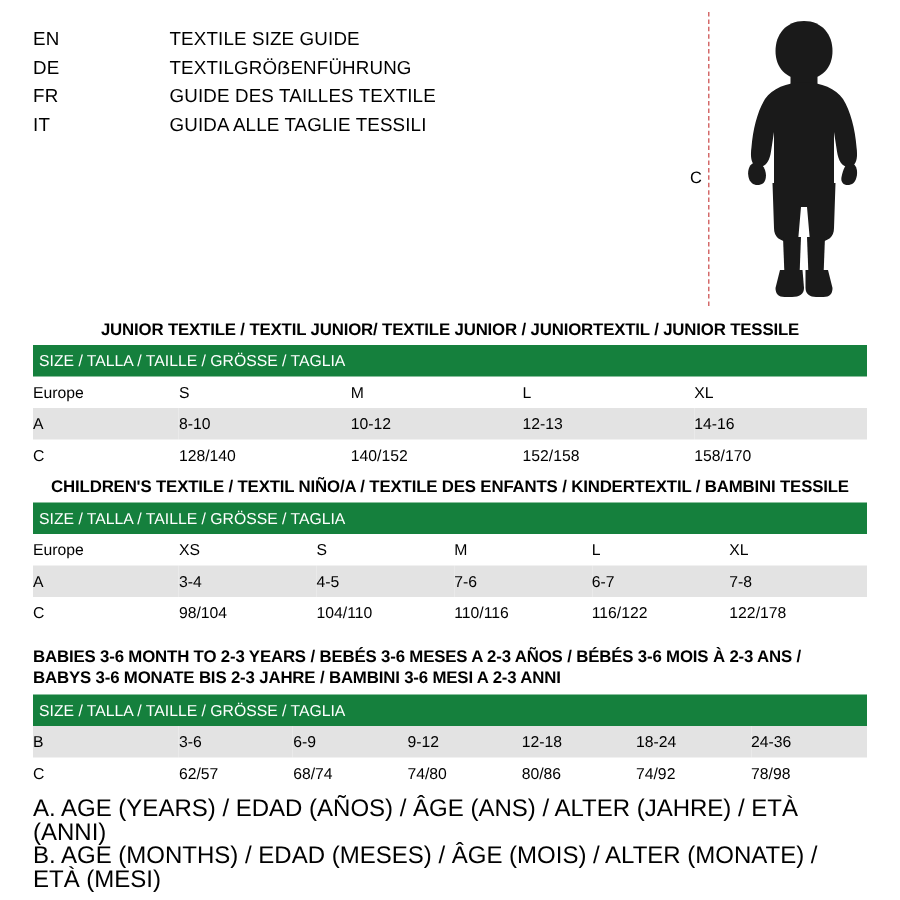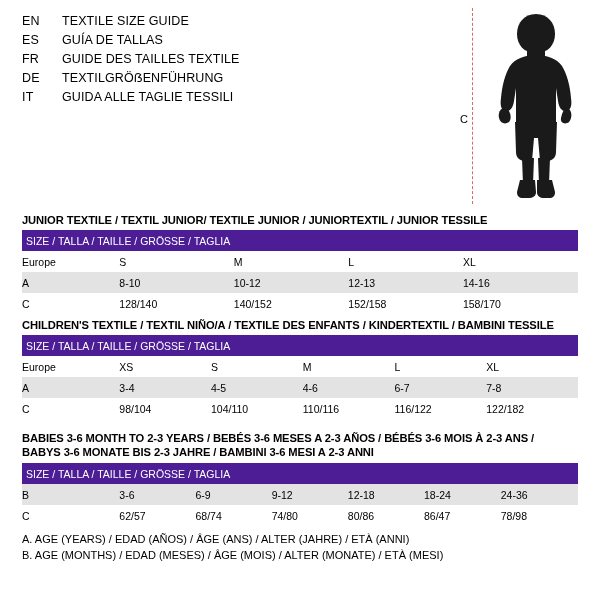--- a/index.html
+++ b/index.html
@@ -23,31 +23,33 @@
 
   
   .header {
     position: absolute;
     left: 22px;
     top: 14px;
     width: 420px;
   }
   .header-row {
     display: flex;
-    align-items: flex-start;
+    align-items: flex-end;
     height: 19px;
+    gap: 22px;
   }
   .header-lang {
     width: 40px;
     font-size: 12.5px;
     letter-spacing: 0.2px;
   }
   .header-title {
     font-size: 12.5px;
     letter-spacing: 0.1px;
+    margin-left: 29px;
   }
 
   
   .figure-area {
     position: absolute;
     left: 450px;
     top: 8px;
     width: 140px;
     height: 196px;
   }
@@ -77,83 +79,80 @@
     position: absolute;
     left: 22px;
     width: 556px;
   }
   .section-title {
     font-size: 11.2px;
     font-weight: bold;
     letter-spacing: -0.1px;
     margin-bottom: 4px;
     white-space: nowrap;
+    text-align: center;
   }
   .section-title-2 {
     font-size: 11.2px;
     font-weight: bold;
     letter-spacing: -0.1px;
     white-space: nowrap;
     line-height: 14px;
   }
   table.size-table {
     border-collapse: collapse;
     width: 100%;
     table-layout: fixed;
     font-size: 10.5px;
   }
   table.size-table td {
     padding: 2px 0 2px 0;
     vertical-align: middle;
     height: 17px;
   }
   tr.head-row td {
-    background: #4c1d95;
+    background: #15803d;
     color: #ffffff;
     font-size: 10.5px;
     padding-left: 4px;
   }
   tr.band td {
     background: #e3e3e3;
   }
   td.first-col {
     padding-left: 4px;
   }
 
   
   .legend {
     position: absolute;
     left: 22px;
     top: 532px;
     width: 556px;
-    font-size: 11px;
+    font-size: 16px;
     line-height: 15.5px;
   }
 </style>
 </head>
 <body>
 
 <div class="page">
 
   <div class="header">
     <div class="header-row">
       <div class="header-lang">EN</div>
       <div class="header-title">TEXTILE SIZE GUIDE</div>
     </div>
     <div class="header-row">
-      <div class="header-lang">ES</div>
-      <div class="header-title">GUÍA DE TALLAS</div>
+      <div class="header-lang">DE</div>
+      <div class="header-title">TEXTILGRÖẞENFÜHRUNG</div>
     </div>
     <div class="header-row">
       <div class="header-lang">FR</div>
       <div class="header-title">GUIDE DES TAILLES TEXTILE</div>
-    </div>
-    <div class="header-row">
-      <div class="header-lang">DE</div>
-      <div class="header-title">TEXTILGRÖẞENFÜHRUNG</div>
     </div>
     <div class="header-row">
       <div class="header-lang">IT</div>
       <div class="header-title">GUIDA ALLE TAGLIE TESSILI</div>
     </div>
   </div>
 
   <div class="figure-area">
     <div class="dash-line"></div>
     <div class="c-label">C</div>
@@ -252,31 +251,31 @@
           <td>XS</td>
           <td>S</td>
           <td>M</td>
           <td>L</td>
           <td>XL</td>
         </tr>
         <tr class="band">
           <td class="first-col">A</td>
           <td>3-4</td>
           <td>4-5</td>
-          <td>4-6</td>
+          <td>7-6</td>
           <td>6-7</td>
           <td>7-8</td>
         </tr>
         <tr>
           <td class="first-col">C</td>
           <td>98/104</td>
           <td>104/110</td>
           <td>110/116</td>
           <td>116/122</td>
-          <td>122/182</td>
+          <td>122/178</td>
         </tr>
       </tbody>
     </table>
   </div>
 
   <div class="section" style="top:431px;">
     <div class="section-title-2">BABIES 3-6 MONTH TO 2-3 YEARS / BEBÉS 3-6 MESES A 2-3 AÑOS / BÉBÉS 3-6 MOIS À 2-3 ANS /</div>
     <div class="section-title-2" style="margin-bottom:4px;">BABYS 3-6 MONATE BIS 2-3 JAHRE / BAMBINI 3-6 MESI A 2-3 ANNI</div>
     <table class="size-table">
       <colgroup>
@@ -300,21 +299,21 @@
           <td>12-18</td>
           <td>18-24</td>
           <td>24-36</td>
         </tr>
         <tr>
           <td class="first-col">C</td>
           <td>62/57</td>
           <td>68/74</td>
           <td>74/80</td>
           <td>80/86</td>
-          <td>86/47</td>
+          <td>74/92</td>
           <td>78/98</td>
         </tr>
       </tbody>
     </table>
   </div>
 
   <div class="legend">
     <div>A. AGE (YEARS) / EDAD (AÑOS) / ÂGE (ANS) / ALTER (JAHRE) / ETÀ (ANNI)</div>
     <div>B. AGE (MONTHS) / EDAD (MESES) / ÂGE (MOIS) / ALTER (MONATE) / ETÀ (MESI)</div>
   </div>

